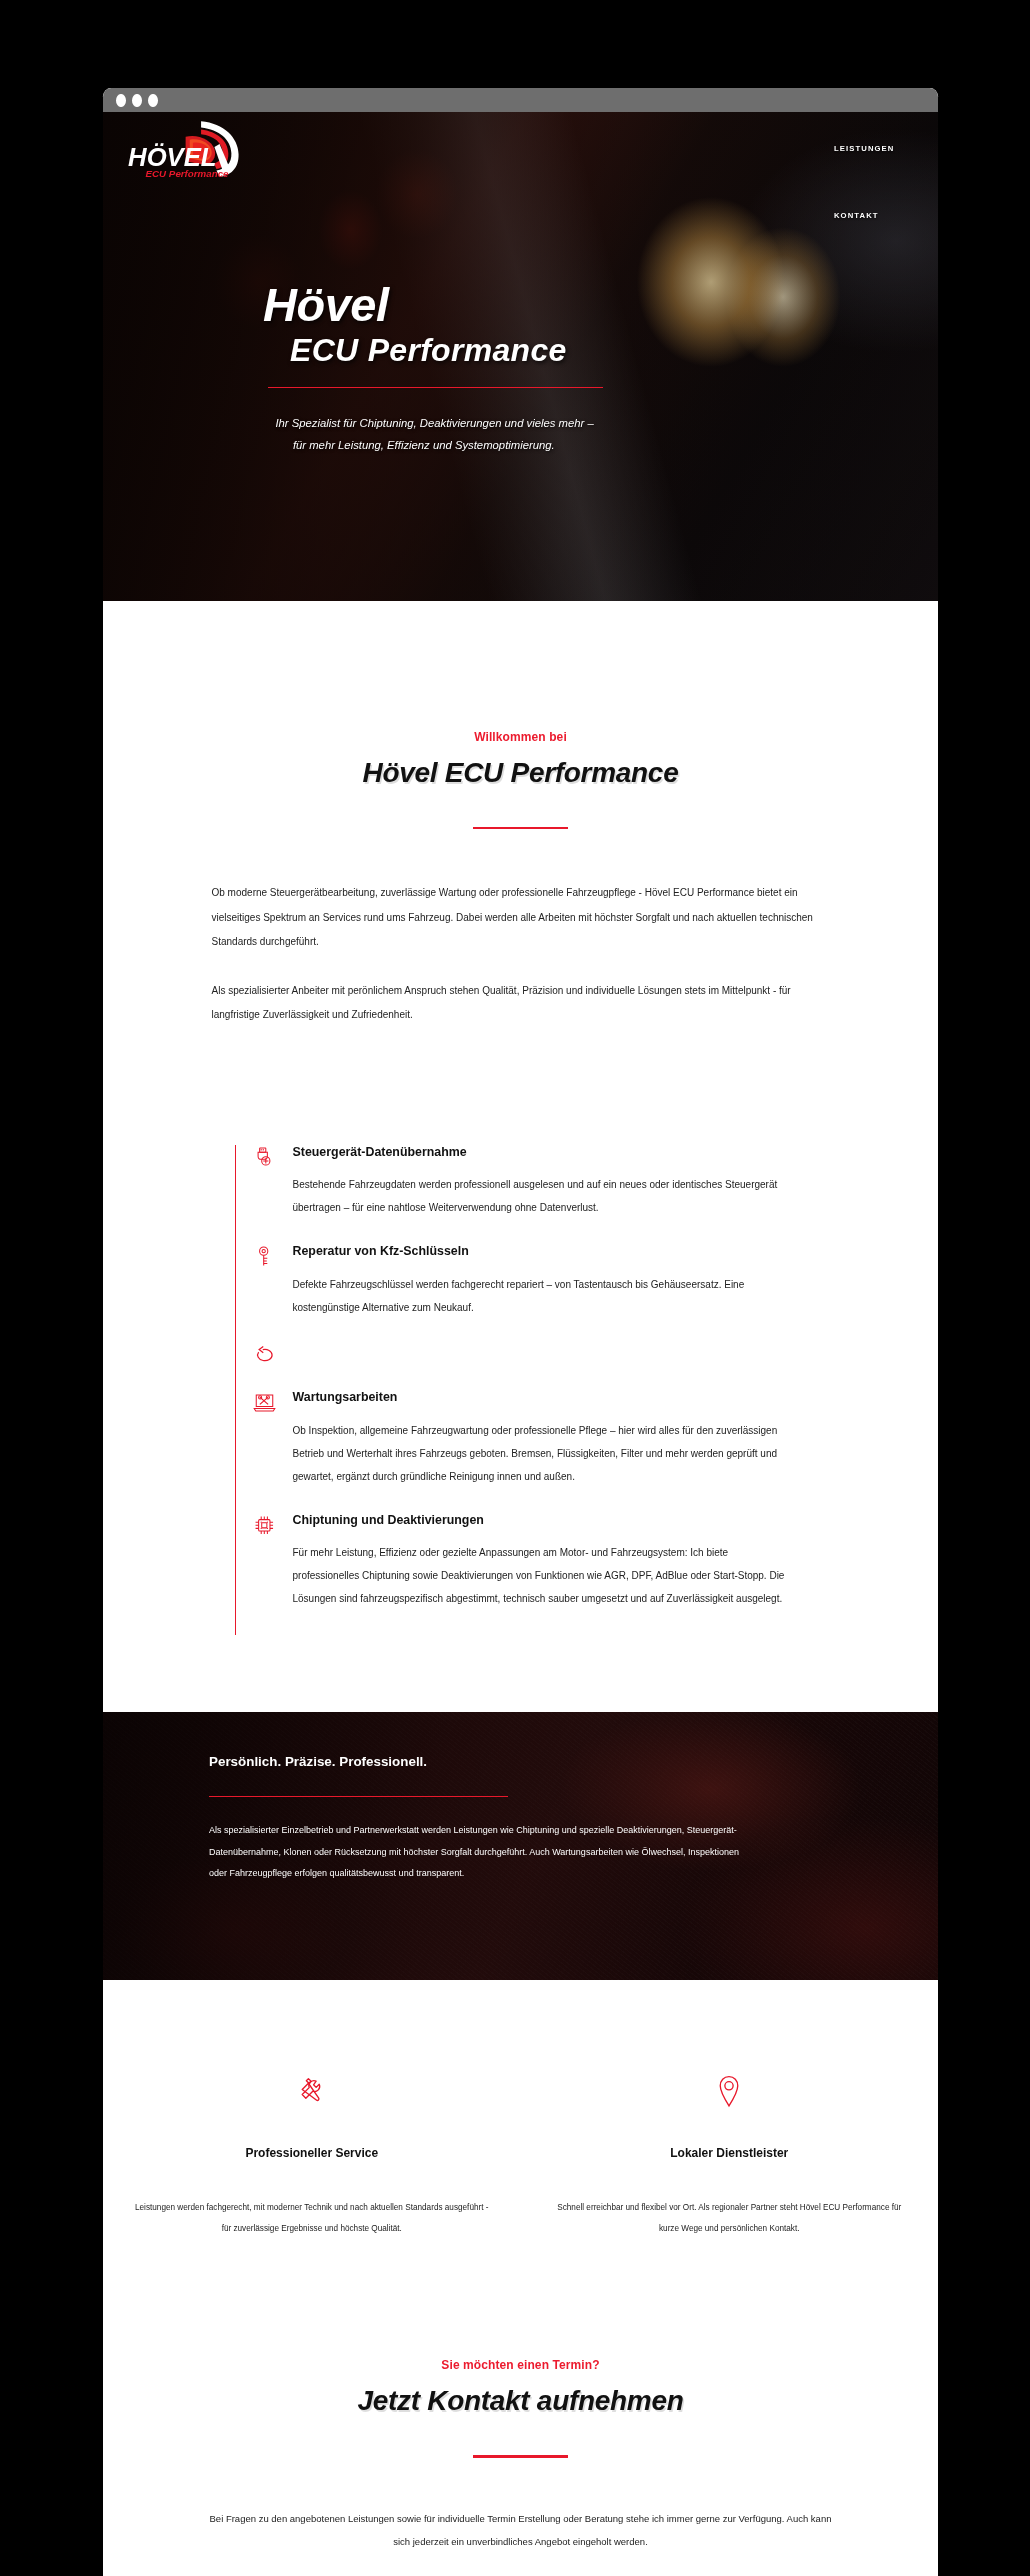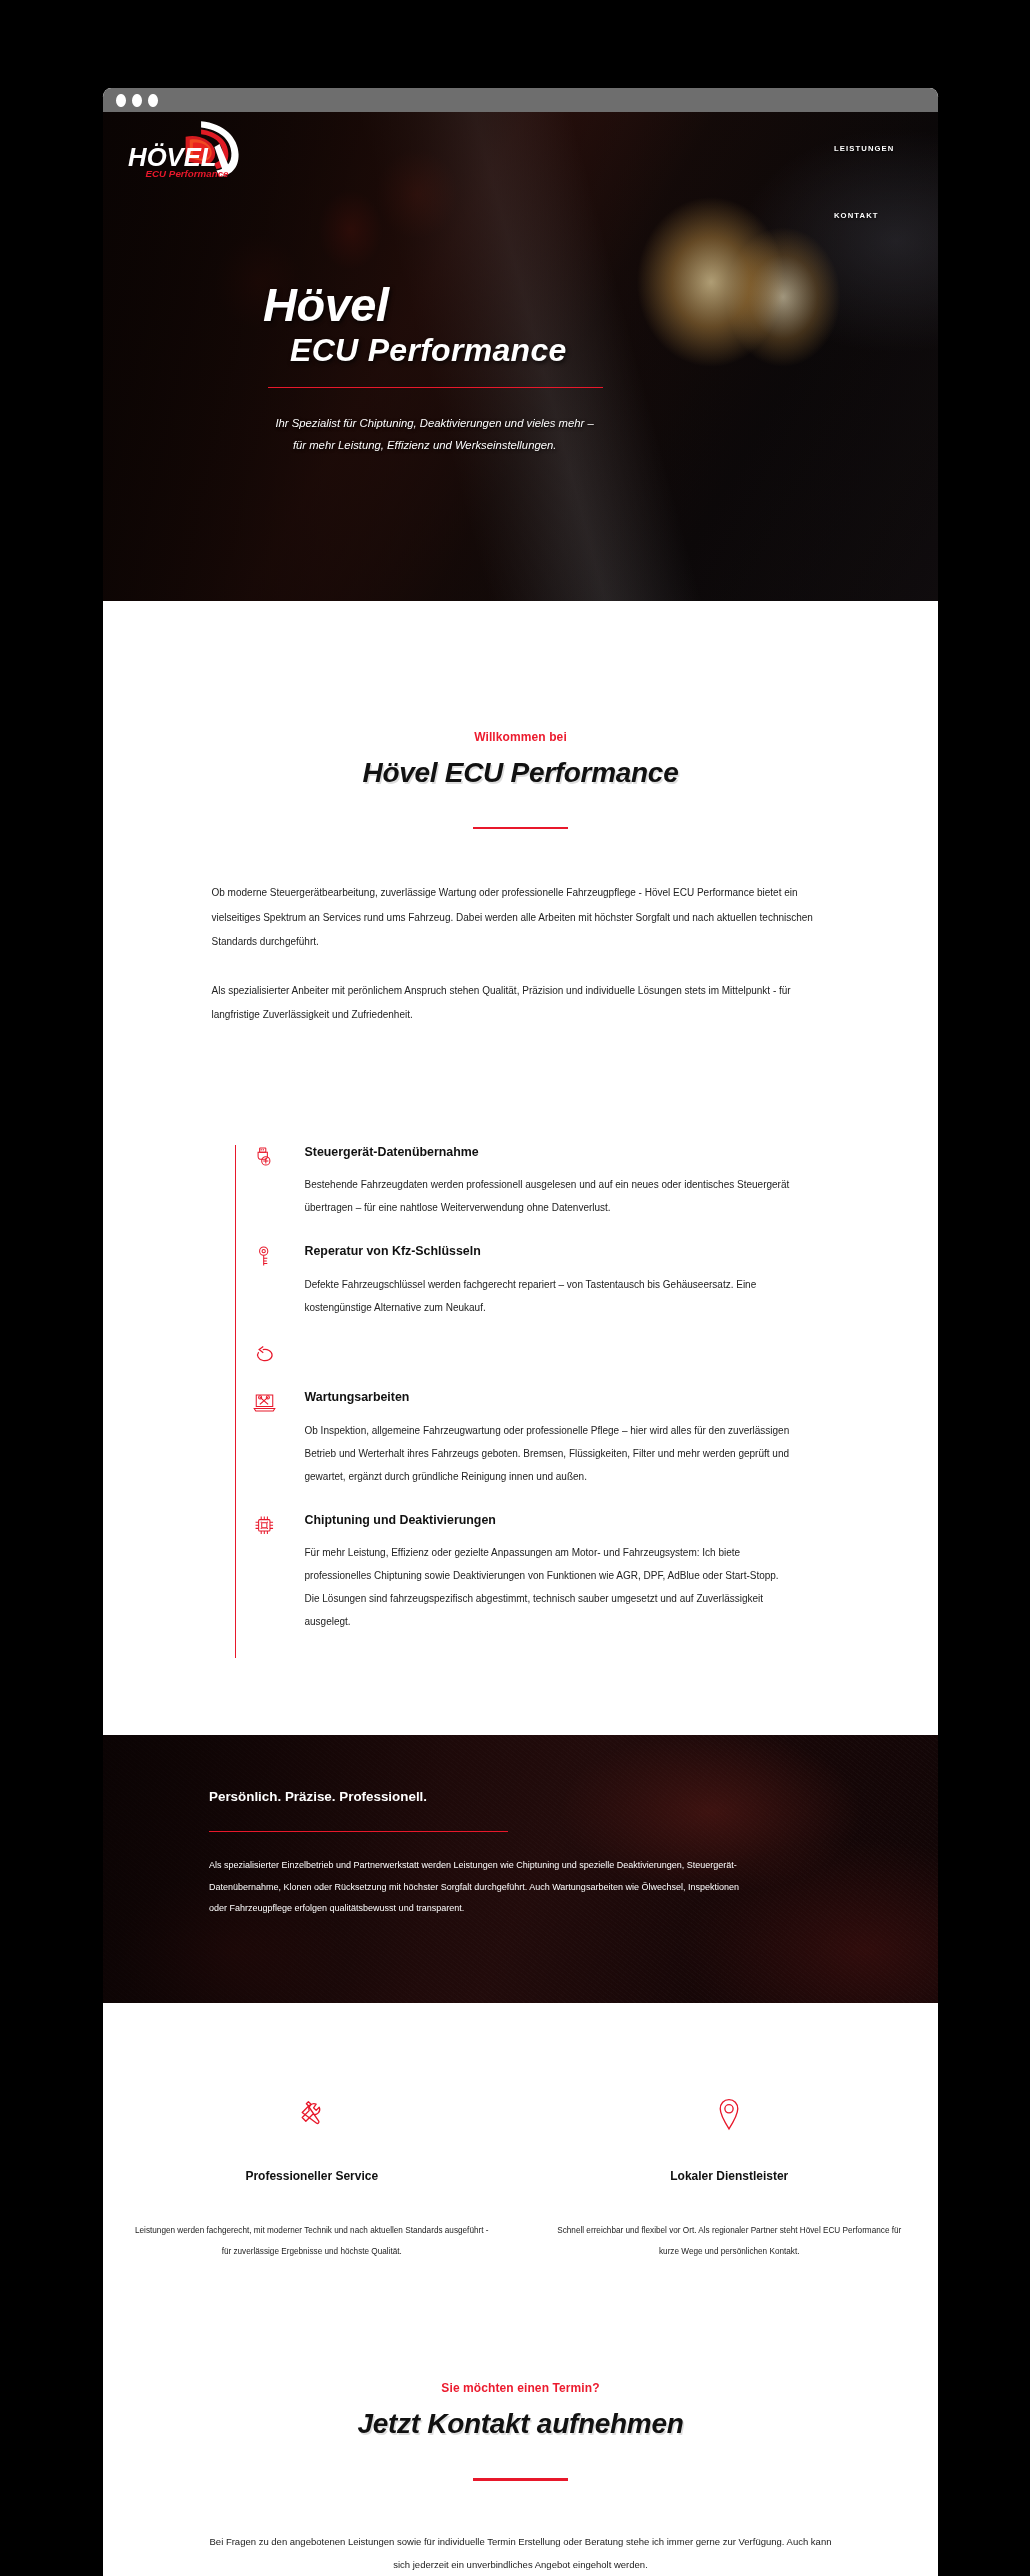--- a/index.html
+++ b/index.html
@@ -89,39 +89,39 @@
     text-shadow:1.5px 1.5px 0 rgba(0,0,0,.13);
   }
   .center-rule { width:95px; height:2.1px; background:#e8182b; margin:38px auto 0; }
 
   .welcome-body { width:618px; margin:52px auto 0; }
   .welcome-body p { font-size:10px; color:#222; line-height:2.45; margin-bottom:24px; }
 
   
   .services { background:#fff; padding:31px 0 77px; }
   .services-inner { width:572px; margin:0 auto; border-left:1.5px solid #e8182b; padding-left:0; }
-  .svc { display:flex; gap:12px; padding:0 0 25px 0; }
+  .svc { display:flex; gap:0; padding:0 0 25px 0; }
   .svc-ico { width:57px; flex:0 0 57px; display:flex; justify-content:center; padding-top:2.1px; }
   .svc-txt { flex:1; padding-right:10.3px; }
   .svc-h { font-size:12.4px; font-weight:800; color:#111; margin-bottom:14.4px; }
   .svc-p { font-size:10px; color:#222; line-height:2.3; }
 
   
   .darkband { position:relative; height:268px; overflow:hidden; background:#120506; }
   .darkband-bg {
     position:absolute; inset:0;
     background:
       radial-gradient(ellipse 216px 118px at 608px 77px, rgba(190,55,45,.50) 0%, rgba(60,14,14,0) 70%),
       radial-gradient(ellipse 258px 155px at 762px 216px, rgba(150,35,32,.45) 0%, rgba(40,10,10,0) 72%),
       radial-gradient(ellipse 165px 113px at 129px 216px, rgba(120,28,26,.40) 0%, rgba(30,8,8,0) 70%),
       repeating-linear-gradient(38deg, rgba(255,255,255,.035) 0 1px, rgba(0,0,0,0) 1px 3.6px),
       linear-gradient(115deg,#1c0708 0%, #2c0d0d 30%, #3a1313 52%, #20090a 74%, #140607 100%);
   }
   .darkband-shade{ position:absolute; inset:0; background:linear-gradient(100deg, rgba(8,3,3,.86) 0%, rgba(18,6,6,.62) 40%, rgba(10,4,4,.45) 100%); }
-  .darkband-inner { position:relative; z-index:3; padding:54px 0 0 106px; width:644px; }
+  .darkband-inner { position:relative; z-index:3; padding:42px 0 0 106px; width:644px; }
   .db-h { color:#fff; font-size:13.4px; font-weight:800; }
   .db-rule { width:299px; height:1px; background:#e8182b; margin:27px 0 23px; }
   .db-p { color:#fff; font-size:9px; line-height:2.4; margin-bottom:20.6px; }
 
   
   .features { background:#fff; padding:80px 0 72px; display:flex; }
   .feat { flex:1; text-align:center; padding:0 29px; }
   .feat-ico { height:62px; display:flex; align-items:center; justify-content:center; }
   .feat-h { font-size:12px; font-weight:800; color:#111; margin-top:24px; }
   .feat-p { font-size:8.2px; color:#222; line-height:2.55; margin-top:38px; }
@@ -167,21 +167,21 @@
           <a class="nav-link">KONTAKT</a>
         </nav>
       </div>
 
       <div class="hero-inner">
         <div class="hero-h1">Hövel</div>
         <div class="hero-h2">ECU Performance</div>
         <div class="hero-rule"></div>
         <div class="hero-sub">
           <span>Ihr Spezialist für Chiptuning, Deaktivierungen und vieles mehr –</span>
-          <span class="l2">für mehr Leistung, Effizienz und Werkseinstellungen.</span>
+          <span class="l2">für mehr Leistung, Effizienz und Systemoptimierung.</span>
         </div>
       </div>
     </section>
 
     <section class="welcome">
       <div class="eyebrow">Willkommen bei</div>
       <h2 class="sec-title">Hövel ECU Performance</h2>
       <div class="center-rule"></div>
       <div class="welcome-body">
         <p>Ob moderne Steuergerätbearbeitung, zuverlässige Wartung oder professionelle Fahrzeugpflege - Hövel ECU Performance bietet ein vielseitiges Spektrum an Services rund ums Fahrzeug. Dabei werden alle Arbeiten mit höchster Sorgfalt und nach aktuellen technischen Standards durchgeführt.</p>

